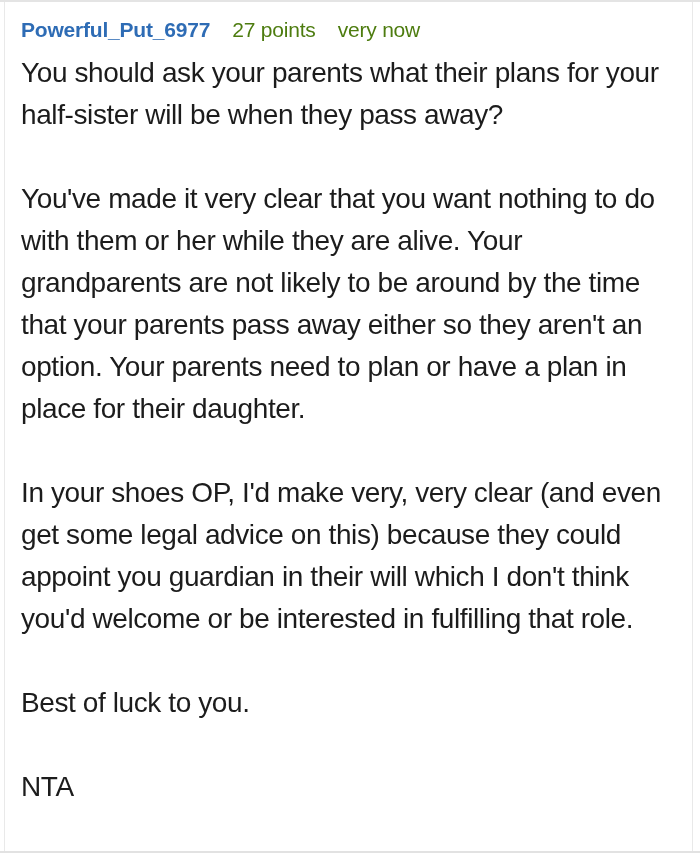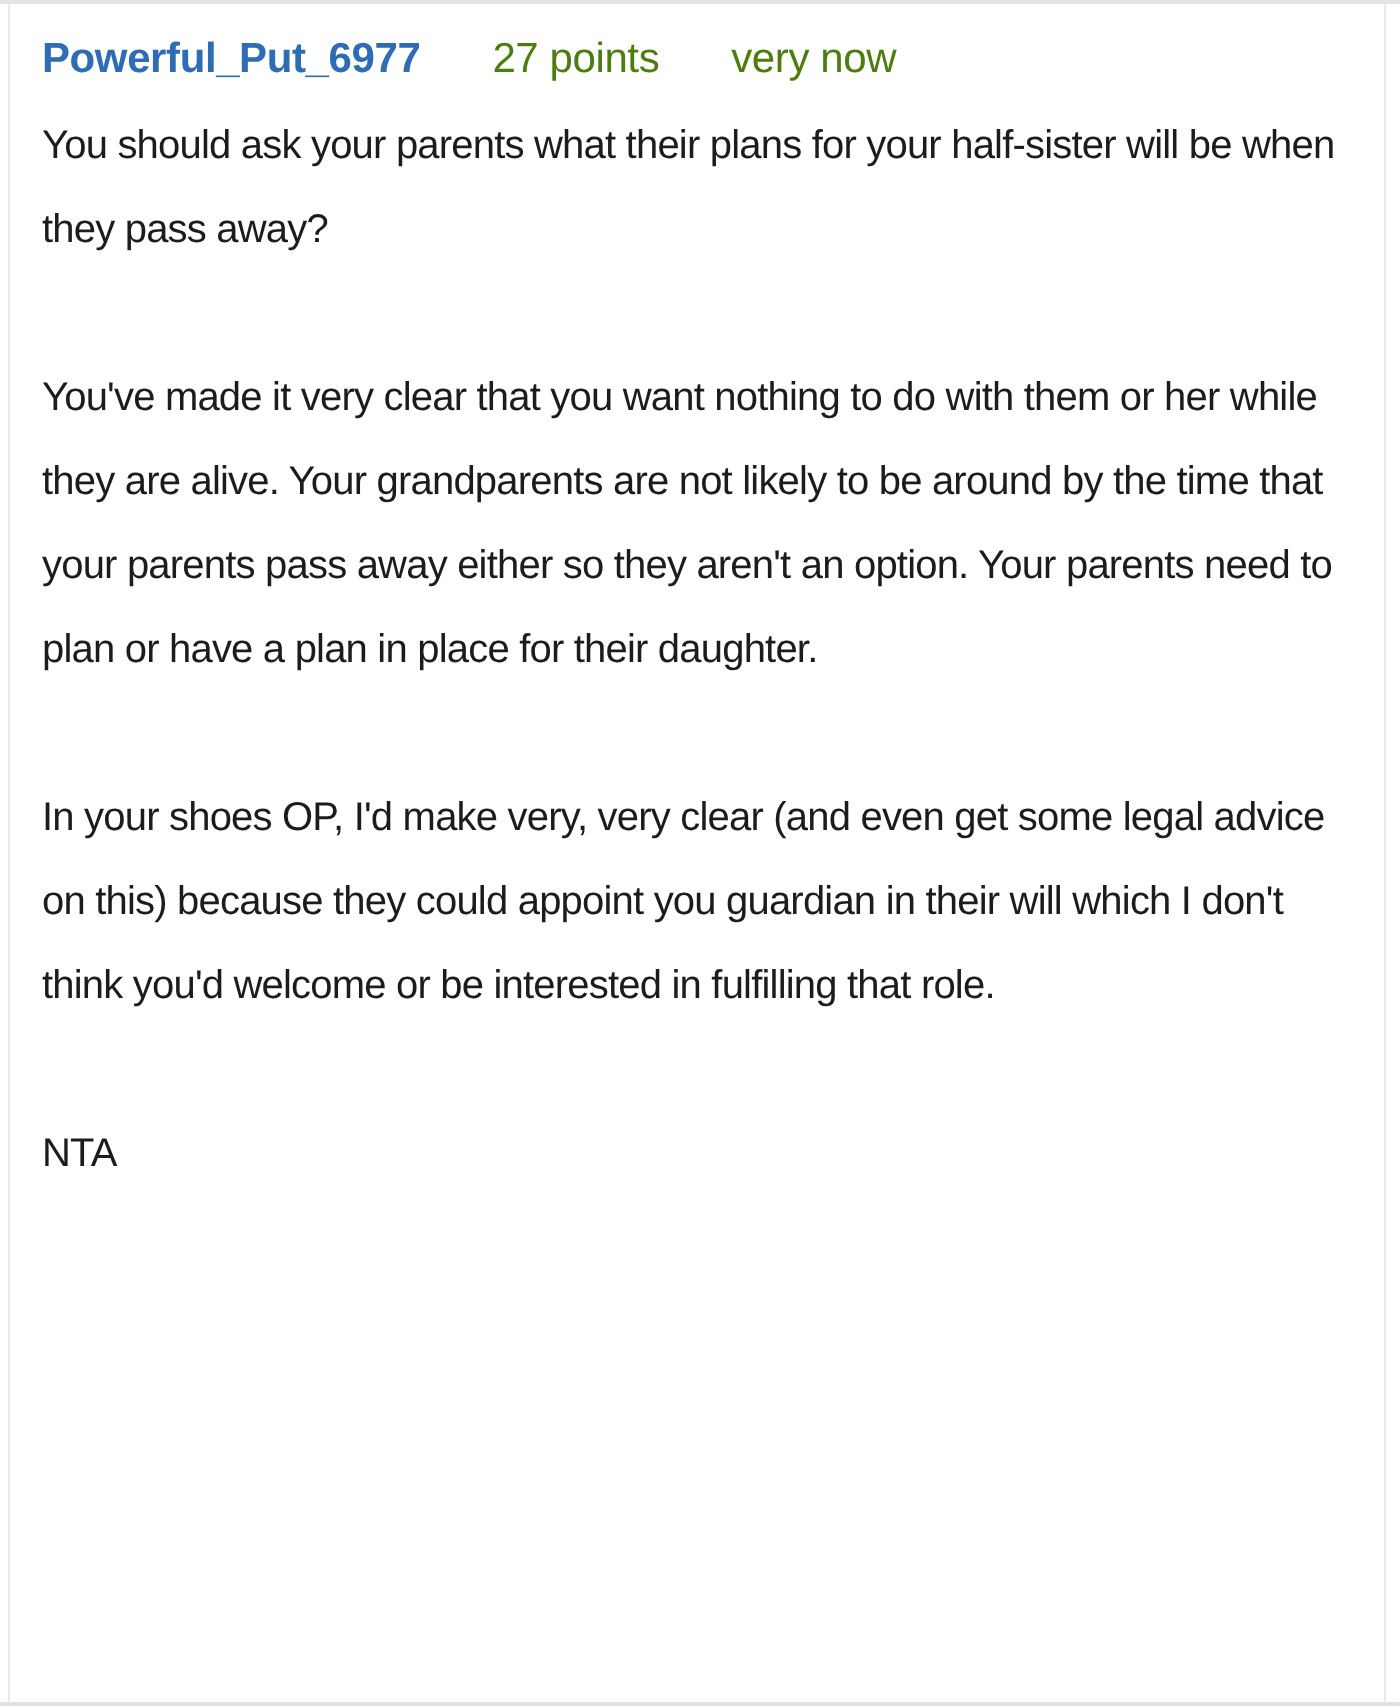--- a/index.html
+++ b/index.html
@@ -24,41 +24,41 @@
     bottom: 0;
     width: 1px;
     background: #e9e9e9;
   }
   .rule-left  { left: 4px; }
   .rule-right { left: 692px; }
 
   .meta-row {
     display: flex;
     align-items: baseline;
-    gap: 36px;
+    gap: 22px;
     margin-bottom: 9px;
     line-height: 26px;
     white-space: nowrap;
   }
   .author {
     color: #2e6cb5;
     font-weight: bold;
     font-size: 21px;
     letter-spacing: -0.2px;
     text-decoration: none;
     cursor: pointer;
   }
   .meta {
     color: #4d7c0f;
     font-size: 21px;
     letter-spacing: -0.2px;
   }
   .body-text p {
     color: #1c1c1c;
-    font-size: 20px;
+    font-size: 28px;
     line-height: 42px;
     letter-spacing: -0.4px;
     margin: 0 0 42px 0;
     max-width: 655px;
   }
   .body-text p:last-child { margin-bottom: 0; }
 </style>
 </head>
 <body>
 
@@ -69,15 +69,16 @@
   <div class="meta-row">
     <a class="author">Powerful_Put_6977</a>
     <span class="meta">27 points</span>
     <span class="meta">very now</span>
   </div>
 
   <div class="body-text">
     <p>You should ask your parents what their plans for your half-sister will be when they pass away?</p>
     <p>You've made it very clear that you want nothing to do with them or her while they are alive. Your grandparents are not likely to be around by the time that your parents pass away either so they aren't an option. Your parents need to plan or have a plan in place for their daughter.</p>
     <p>In your shoes OP, I'd make very, very clear (and even get some legal advice on this) because they could appoint you guardian in their will which I don't think you'd welcome or be interested in fulfilling that role.</p>
+    <p>Best of luck to you.</p>
     <p>NTA</p>
   </div>
 </div>
 
 </body></html>

